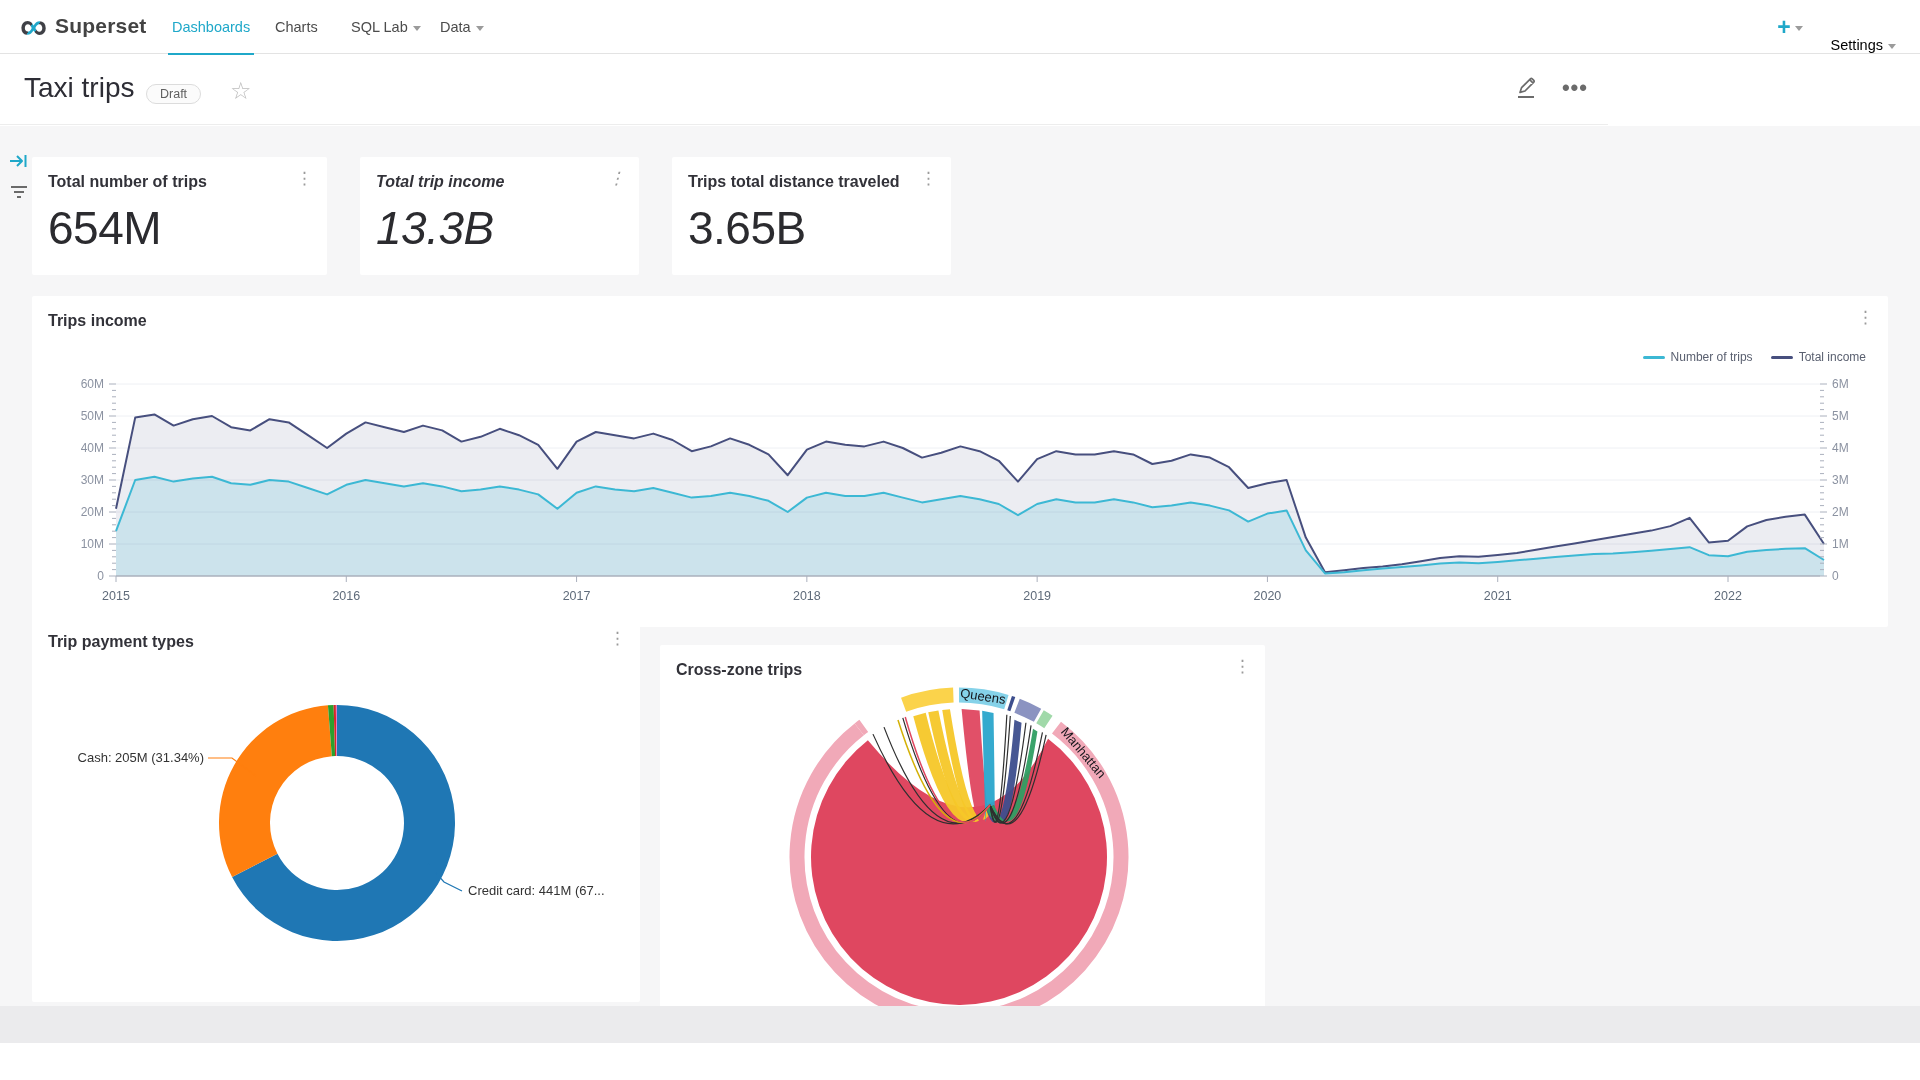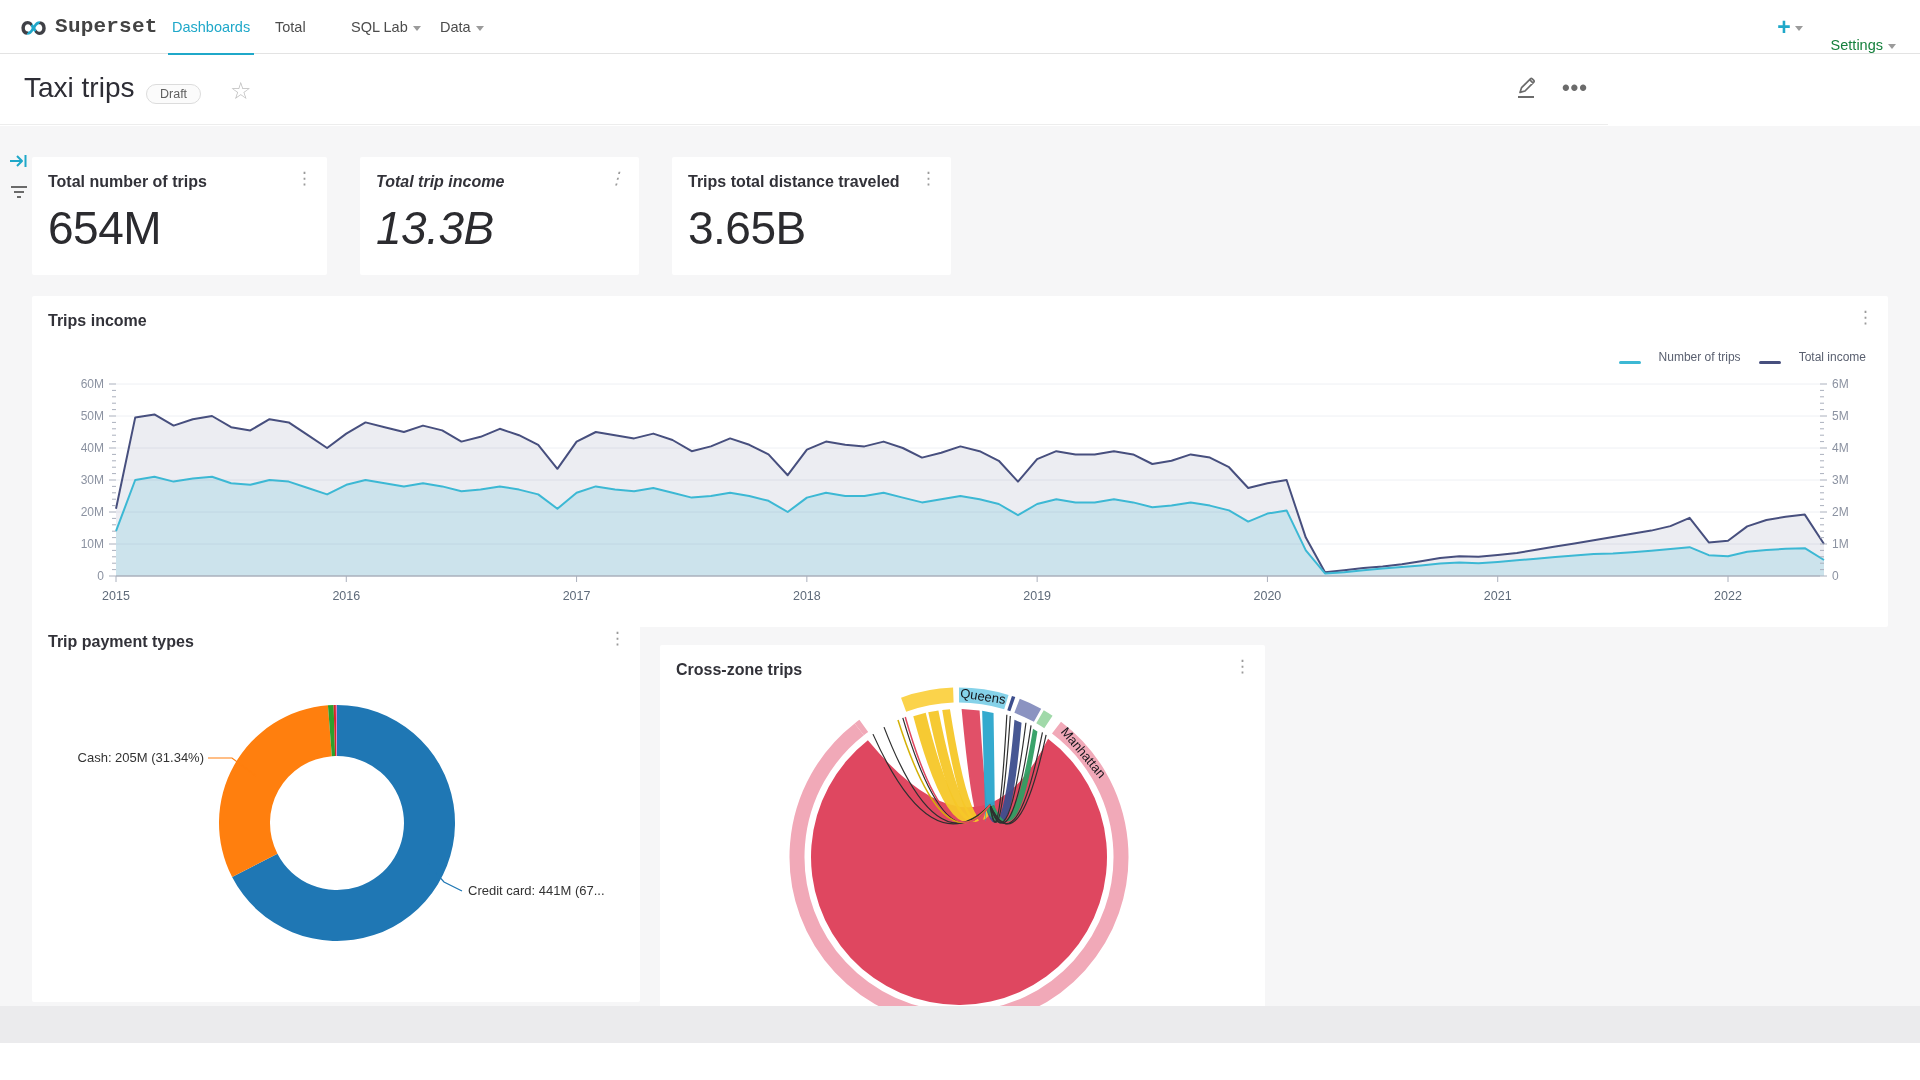--- a/index.html
+++ b/index.html
@@ -3,29 +3,29 @@
 <meta charset="utf-8">
 <style>
   * { margin:0; padding:0; box-sizing:border-box; }
   html,body { width:1920px; height:1080px; background:#fff; font-family:"Liberation Sans", sans-serif; overflow:hidden; }
   .page { position:relative; width:1920px; height:1080px; }
 
   
   .nav { position:absolute; top:0; left:0; width:1920px; height:54px; background:#fff; border-bottom:1px solid #e3e3e3; z-index:5; }
   .brand { position:absolute; left:20px; top:8px; display:flex; align-items:center; gap:8px; }
   .logo-inf { font-size:38px; font-weight:700; line-height:36px; background:linear-gradient(115deg,#3f4046 44%,#20a7c9 44%,#20a7c9 60%,#3f4046 60%); -webkit-background-clip:text; background-clip:text; color:transparent; }
-  .brand-name { font-size:21px; font-weight:700; color:#434343; letter-spacing:.2px;font-family:Liberation Mono, monospace; }
+  .brand-name { font-size:21px; font-weight:700; color:#434343; letter-spacing:.2px; }
   .nav-item { position:absolute; top:0; height:54px; display:flex; align-items:center; gap:5px; font-size:14.5px; color:#4c4c4c; cursor:pointer; padding:0 4px; }
   .nav-item.active { color:#1fa8c9;margin-left:18px; }
   .nav-item.active::after { content:""; position:absolute; left:0; right:0; bottom:-1px; height:2px; background:#1fa8c9; }
   .caret { width:0; height:0; border-left:4px solid transparent; border-right:4px solid transparent; border-top:5px solid #9b9b9b; margin-top:2px; }
   .nav-right { position:absolute; right:24px; top:0; height:54px; display:flex; align-items:center; gap:28px; }
   .plus-btn { display:flex; align-items:center; gap:4px; cursor:pointer; }
   .plus-glyph { color:#1fa8c9; font-size:23px; font-weight:700; line-height:20px; }
-  .settings-btn { display:flex; align-items:center; gap:5px; font-size:14.5px; color:#15803d; cursor:pointer;margin-top:36px; }
+  .settings-btn { display:flex; align-items:center; gap:5px; font-size:14.5px; color:#000000; cursor:pointer;margin-top:36px; }
 
   
   .dash-header { position:absolute; top:55px; left:0; width:1608px; height:70px; background:#fff; border-bottom:1px solid #ededed; }
   .dash-title { position:absolute; left:24px; top:17px; font-size:28px; font-weight:500; color:#2d2d35; }
   .draft-badge { position:absolute; left:146px; top:29px; font-size:12.5px; color:#5f5f5f; background:#fbfbfb; border:1px solid #dcdcdc; border-radius:12px; padding:2px 13px; }
   .fav-star { position:absolute; left:230px; top:22px; font-size:24px; color:#bdbdbd; cursor:pointer; }
   .hdr-actions { position:absolute; right:20px; top:18px; display:flex; align-items:center; gap:22px; }
   .pencil { cursor:pointer; }
   .dots-h { font-size:22px; font-weight:700; color:#6b6b6b; letter-spacing:1px; cursor:pointer; line-height:30px; }
 
@@ -37,21 +37,21 @@
 
   .card { position:absolute; background:#fff; border-radius:2px; }
   .card-title { position:absolute; left:16px; top:16px; font-size:16px; font-weight:700; color:#323239; }
   .kebab { position:absolute; right:14px; top:12px; font-size:17px; color:#9b9b9b; cursor:pointer; line-height:20px; }
 
   .kpi-value { position:absolute; left:16px; top:44px; font-size:46px; font-weight:500; color:#2b2b2f; letter-spacing:-.5px; }
 
   
   #card-trips-income { left:32px; top:170px; width:1856px; height:331px; }
   .legend { position:absolute; right:22px; top:54px; display:flex; gap:18px; align-items:center; }
-  .legend-item { display:flex; gap:18px; align-items:flex-end; font-size:12px; color:#5a6070; cursor:pointer; }
+  .legend-item { display:flex; gap:6px; align-items:center; font-size:12px; color:#5a6070; cursor:pointer; }
   .legend-swatch { width:22px; height:3px; border-radius:2px; }
 
   
   #card-payment { left:32px; top:491px; width:608px; height:385px; }
   #card-crosszone { left:660px; top:519px; width:605px; height:385px; }
 
   svg text { font-family:"Liberation Sans", sans-serif; }
 </style>
 </head>
 <body>
@@ -60,21 +60,21 @@
 
   <div class="nav">
     <div class="brand">
       <span class="logo-inf">∞</span>
       <span class="brand-name">Superset</span>
     </div>
     <div class="nav-item active" style="left:150px">
       <span>Dashboards</span>
     </div>
     <div class="nav-item" style="left:271px">
-      <span>Total</span>
+      <span>Charts</span>
     </div>
     <div class="nav-item" style="left:347px">
       <span>SQL Lab</span>
       <span class="caret"></span>
     </div>
     <div class="nav-item" style="left:436px">
       <span>Data</span>
       <span class="caret"></span>
     </div>
     <div class="nav-right">

